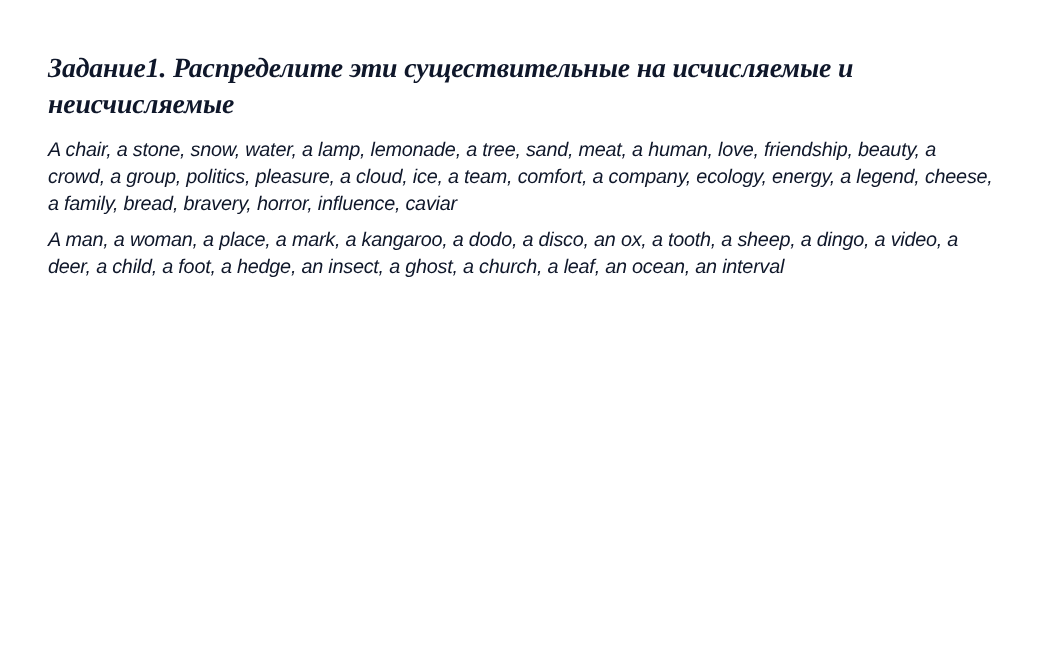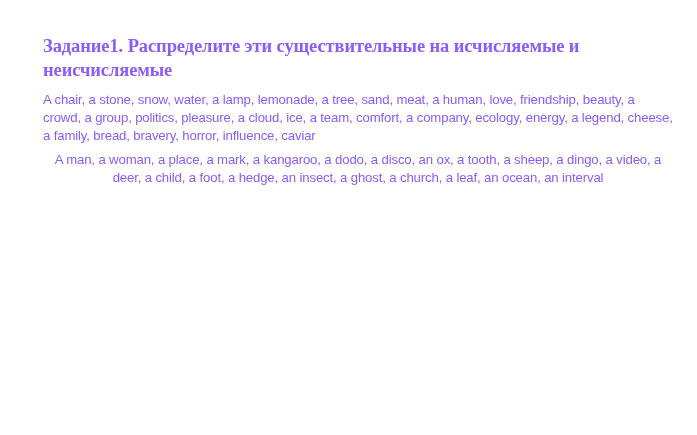--- a/index.html
+++ b/index.html
@@ -1,36 +1,36 @@
 <!DOCTYPE html>
 <html><head>
 <meta charset="utf-8">
 <style>
   html, body { margin: 0; padding: 0; background: #ffffff; }
   body { width: 697px; height: 435px; overflow: hidden; position: relative; }
-  .page { position: absolute; left: 43px; top: 34px; width: 630px; color: #8b5cf6; }
+  .page { position: absolute; left: 32px; top: 34px; width: 630px; color: #0f172a; font-style: italic; }
   .task-heading {
     font-family: "Liberation Serif", "DejaVu Serif", serif;
     font-weight: bold;
     font-size: 18.5px;
     line-height: 24px;
     margin: 0;
     letter-spacing: -0.1px;
   }
   .task-body {
     font-family: "Liberation Sans", "DejaVu Sans", sans-serif;
     font-size: 13.2px;
     line-height: 18px;
     margin: 0;
     letter-spacing: -0.15px;
   }
   #h1 { margin-bottom: 9px; }
   #b1 { margin-bottom: 6px; }
   #h2 { margin-bottom: 8px; }
-  #b2 { margin-bottom: 4px; text-align: center; }
+  #b2 { margin-bottom: 4px; }
   #h3 { margin-bottom: 9px; }
 </style>
 </head>
 <body>
 
 <div class="page">
   <h2 id="h1" class="task-heading">Задание1. Распределите эти существительные на исчисляемые и неисчисляемые</h2>
   <p id="b1" class="task-body">A chair, a stone, snow, water, a lamp, lemonade, a tree, sand, meat, a human, love, friendship, beauty, a crowd, a group, politics, pleasure, a cloud, ice, a team, comfort, a company, ecology, energy, a legend, cheese, a family, bread, bravery, horror, influence, caviar</p>
 
   <p id="b2" class="task-body">A man, a woman, a place, a mark, a kangaroo, a dodo, a disco, an ox, a tooth, a sheep, a dingo, a video, a deer, a child, a foot, a hedge, an insect, a ghost, a church, a leaf, an ocean, an interval</p>

